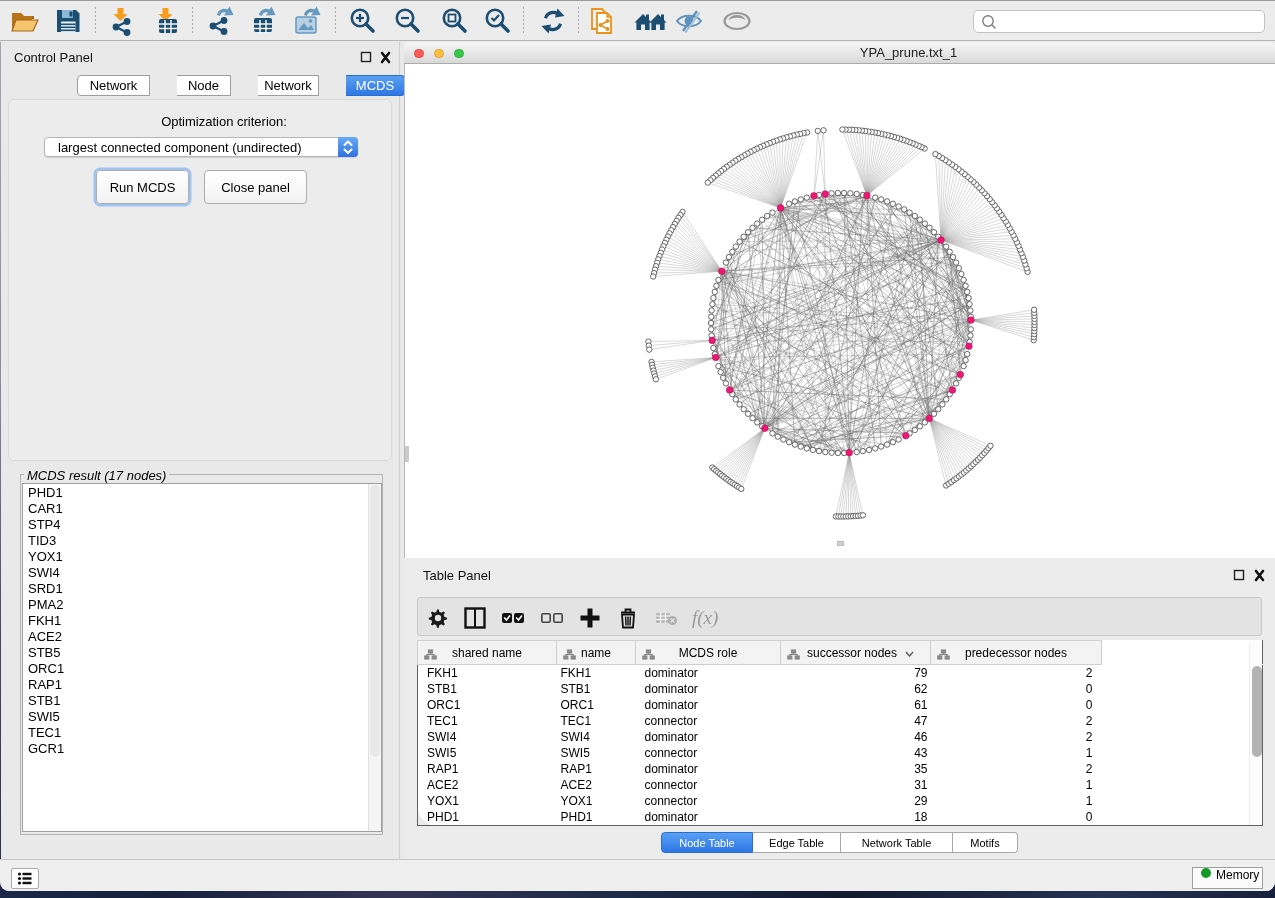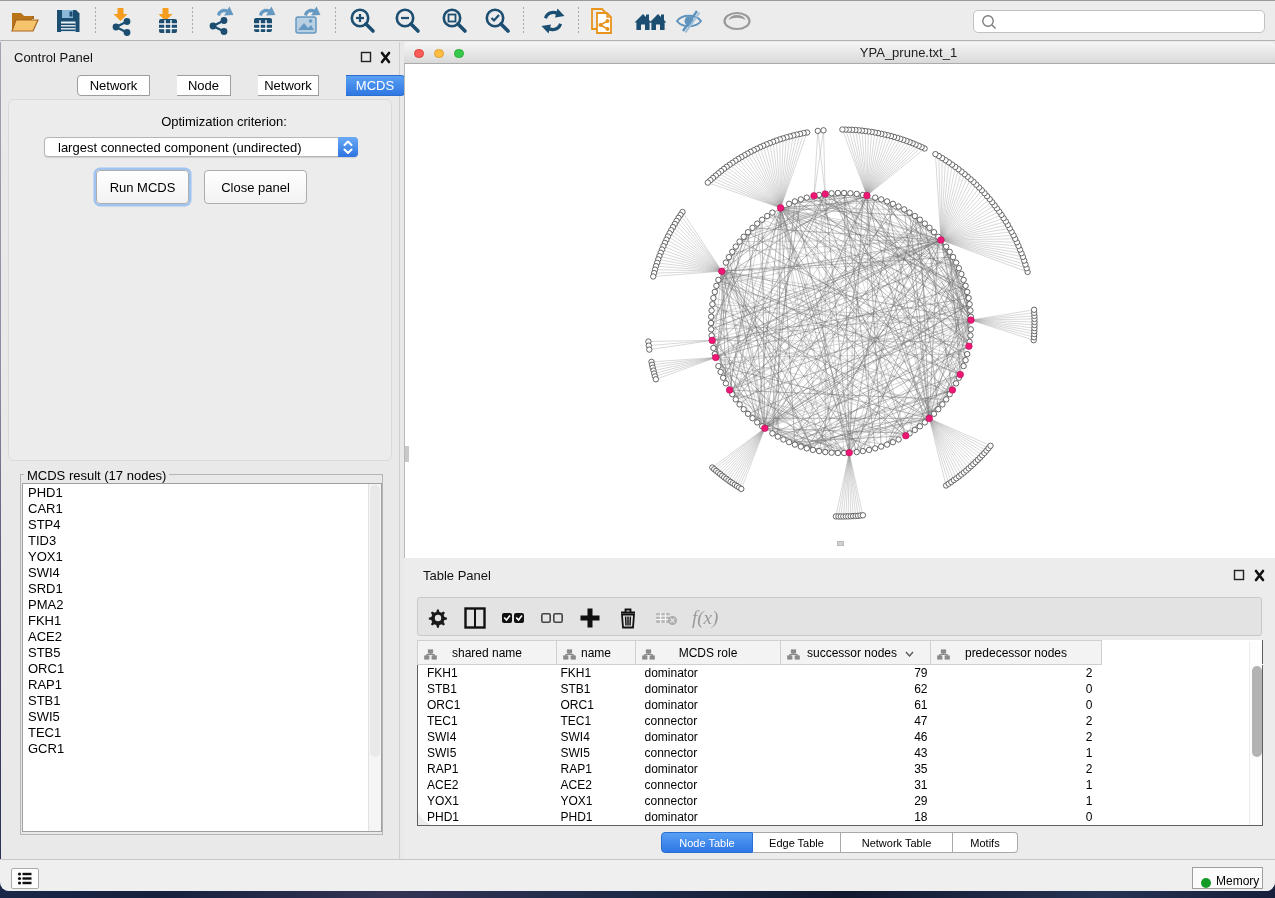--- a/index.html
+++ b/index.html
@@ -38,21 +38,21 @@
 #dropdown .txt { position:absolute; left:13px; top:2px; font-size:13px; color:#000; }
 #dropdown .step { position:absolute; right:-1px; top:-1px; width:20px; height:20px;
   border-radius:0 4px 4px 0; background:linear-gradient(#6aaaf5,#2e73e2); }
 .btn { position:absolute; height:34px; background:linear-gradient(#ffffff,#f2f2f2);
   border:1px solid #adadad; border-radius:4px; font-size:13px; color:#000;
   display:flex; align-items:center; justify-content:center; }
 #fieldset { left:20px; top:426px; width:363px; height:370px; }
 #fieldset .bord { position:absolute; left:0; top:6px; width:100%; height:361px;
   border:1px solid #b5b5b5; }
 #fieldset .leg { position:absolute; left:4px; top:0; background:#e9e9e9; padding:0 3px;
-  font-size:13px; color:#000; }
+  font-size:13px; color:#000;font-style:italic; }
 #listbox { position:absolute; left:2px; top:15px; width:360px; height:349px;
   background:#fff; border:1px solid #a0a0a0; }
 #listbox .items { position:absolute; left:5px; top:1px; font-size:13px; color:#000; line-height:16px; }
 #listbox .sbar { position:absolute; right:0px; top:0px; width:13px; height:347px; background:#f5f5f5;
   border-left:1px solid #e2e2e2; }
 #listbox .sbar .th { position:absolute; left:1px; top:1px; width:10px; height:272px; background:#e9e9e9; border-radius:5px; }
 
 #netwin { left:404px; top:42px; width:871px; height:516px; }
 #titlebar { position:absolute; left:0; top:0; width:871px; height:22px;
   background:linear-gradient(#f6f6f6,#d9d9d9); border-bottom:1px solid #ababab;
@@ -86,21 +86,21 @@
   display:flex; align-items:center; justify-content:center; }
 #ttabs div:first-child { border-left:1px solid #a8a8a8; border-radius:4px 0 0 4px; }
 #ttabs div:last-child { border-radius:0 4px 4px 0; }
 #ttabs div.sel { background:linear-gradient(#58a0f4,#2e76e4); color:#fff; border-color:#2a6ed0; }
 
 #status { left:0; top:859px; width:1275px; height:32px; background:#efefef;
   border-top:1px solid #c7c7c7; }
 #lbtn { position:absolute; left:11px; top:8px; width:28px; height:21px; background:#fdfdfd;
   border:1px solid #ababab; border-radius:2px; }
 #membtn { position:absolute; left:1192px; top:7px; width:71px; height:22px; background:#fbfbfb;
-  border:1px solid #9e9e9e; font-size:12px; color:#000; display:flex; align-items:flex-end; }
+  border:1px solid #9e9e9e; font-size:12px; color:#000; display:flex; align-items:flex-start; }
 #membtn .dot { width:10px; height:10px; border-radius:50%; background:#149b27; margin:0 5px 0 8px; }
 .ledge { position:absolute; left:0; top:42px; width:1px; height:849px; background:linear-gradient(#a9a2b2 0%,#8d87a0 40%,#4a4668 70%,#272f4e 100%); }
 </style>
 </head>
 <body>
 <div class="wall"></div>
 <div class="app">
 
 <div id="toolbar" class="abs">
 <svg style="left:8px;" width="32" height="32" viewBox="0 0 32 32">

